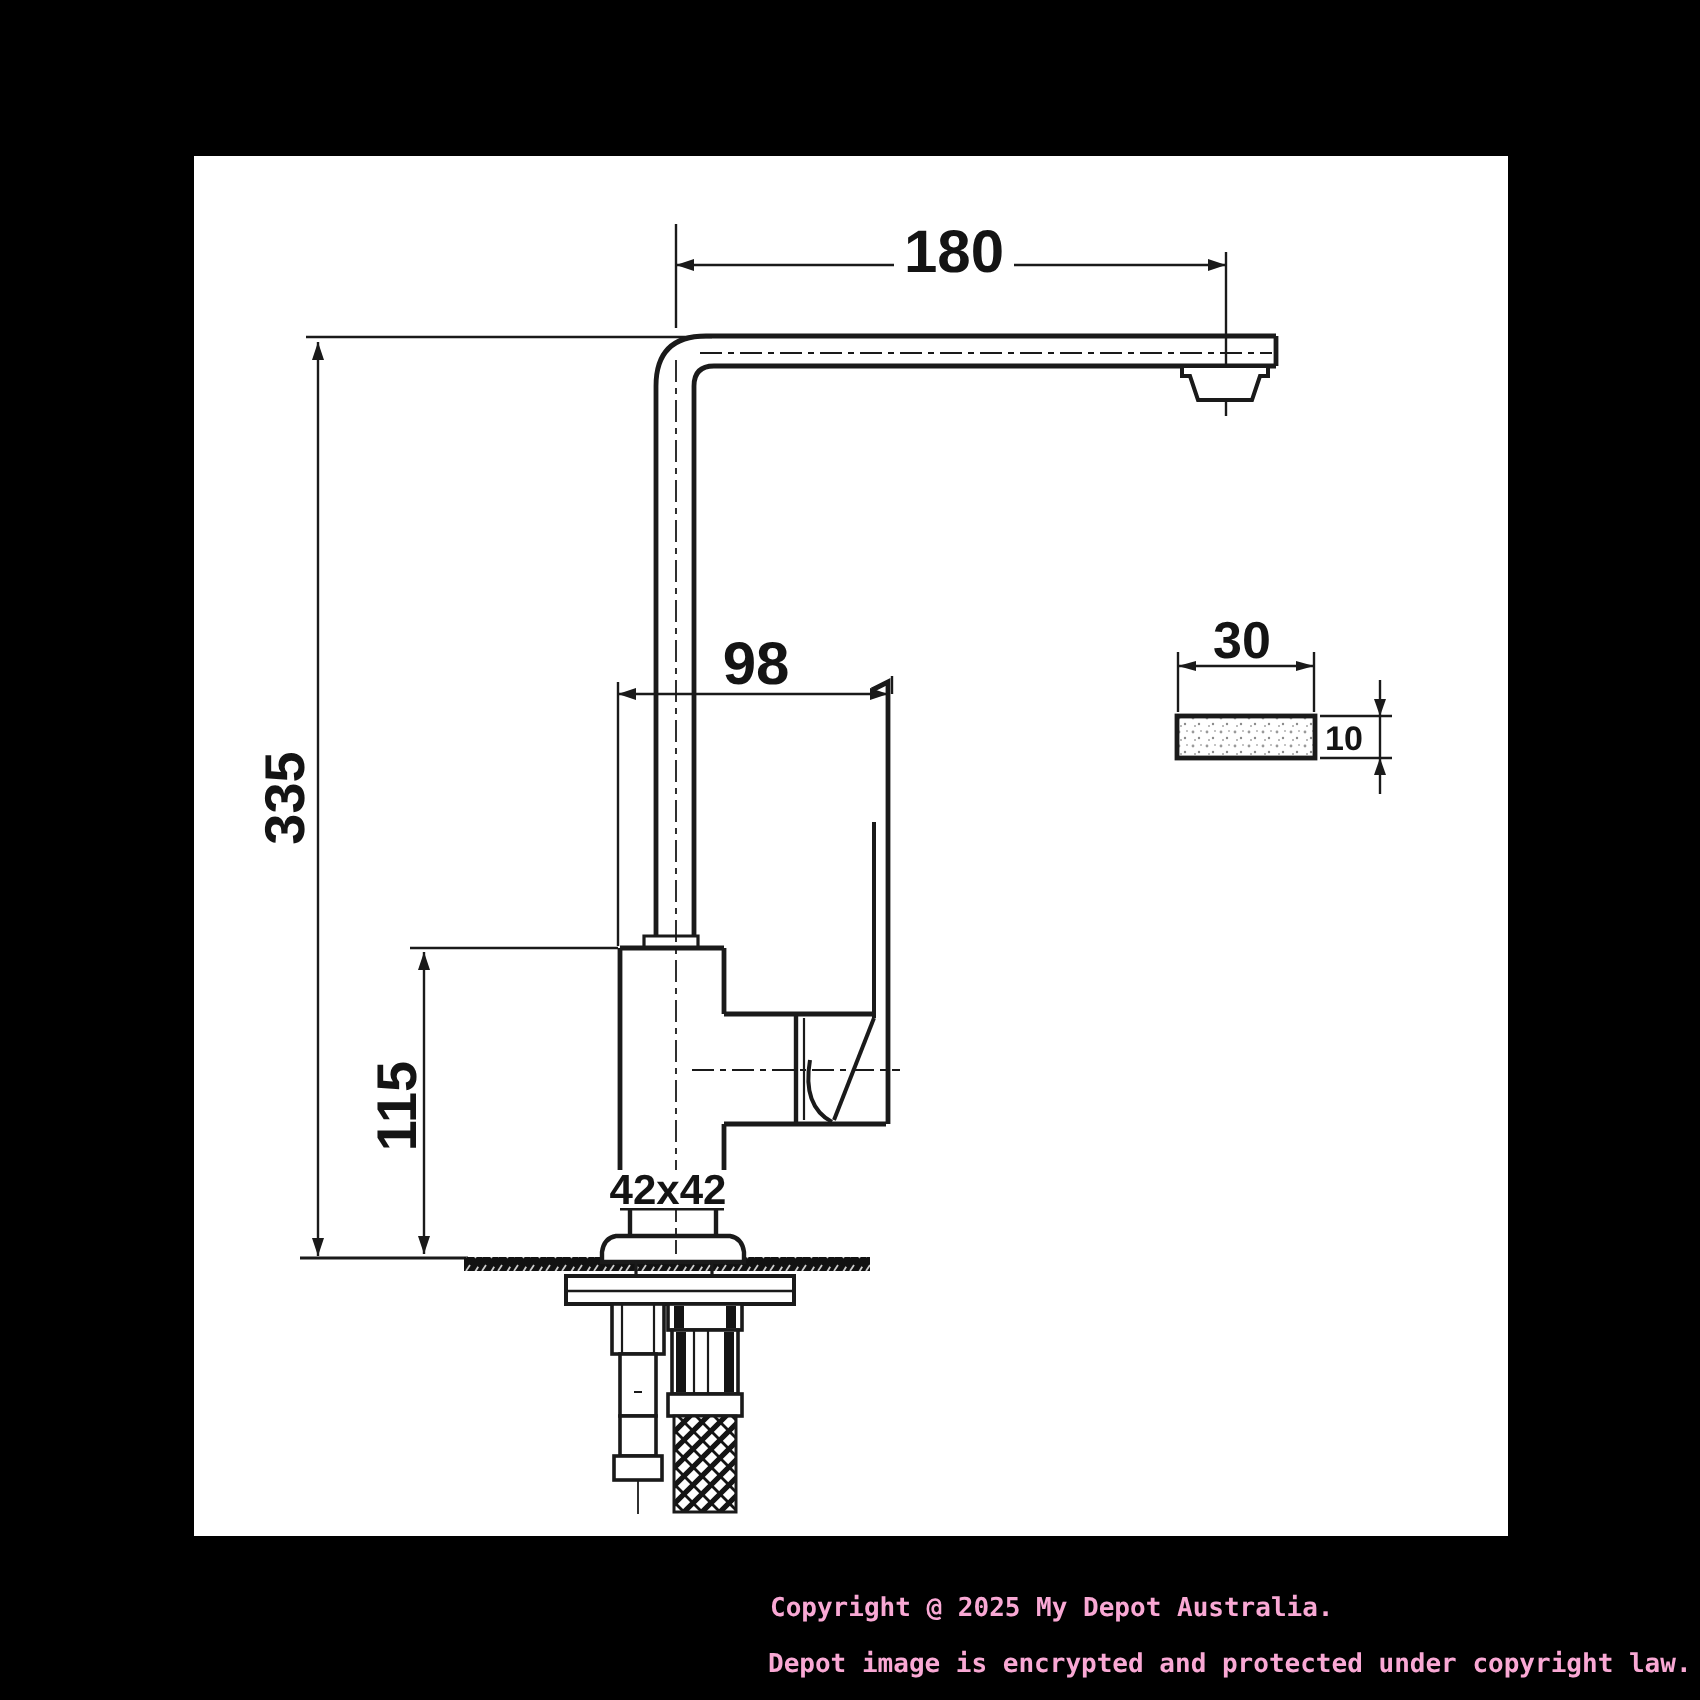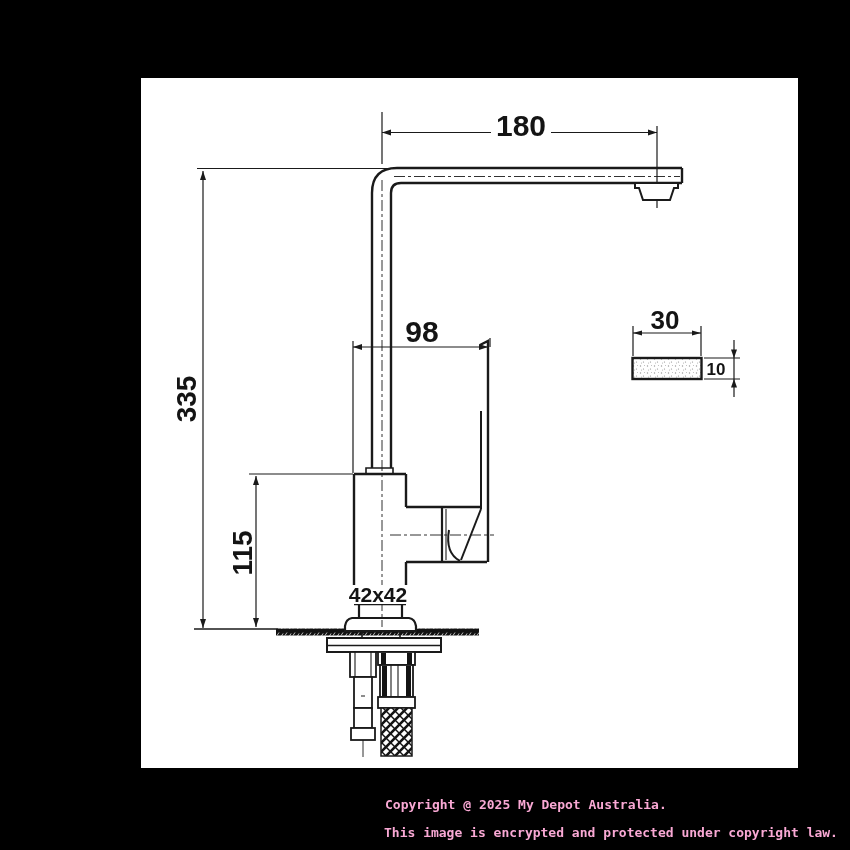--- a/index.html
+++ b/index.html
@@ -6,21 +6,20 @@
   body{
     width:850px;height:850px;
     background:#000;
     position:relative;
     overflow:hidden;
     font-family:"Liberation Sans", sans-serif;
   }
   .paper{
     position:absolute;left:97px;top:78px;width:657px;height:690px;
     background:#fff;
-    margin-left:44px;
   }
   .paper svg{display:block;width:657px;height:690px;}
 
   .dim-text{
     font-family:"Liberation Sans", sans-serif;
     font-weight:bold;
     fill:#141414;
   }
   .footer-line{
     position:absolute;
@@ -214,13 +213,13 @@
 
       <rect x="602" y="306" width="38" height="25" fill="#ffffff"></rect>
       <text class="dim-text" x="621" y="329" font-size="26" text-anchor="middle">30</text>
 
       <text class="dim-text" x="672" y="375" font-size="17" text-anchor="middle">10</text>
     </g>
   </svg>
 </div>
 
 <div class="footer-line" id="footer-line1">Copyright @ 2025 My Depot Australia.</div>
-<div class="footer-line" id="footer-line2">This image is encrypted and protected under copyright law.</div>
+<div class="footer-line" id="footer-line2">Depot image is encrypted and protected under copyright law.</div>
 
 </body></html>

